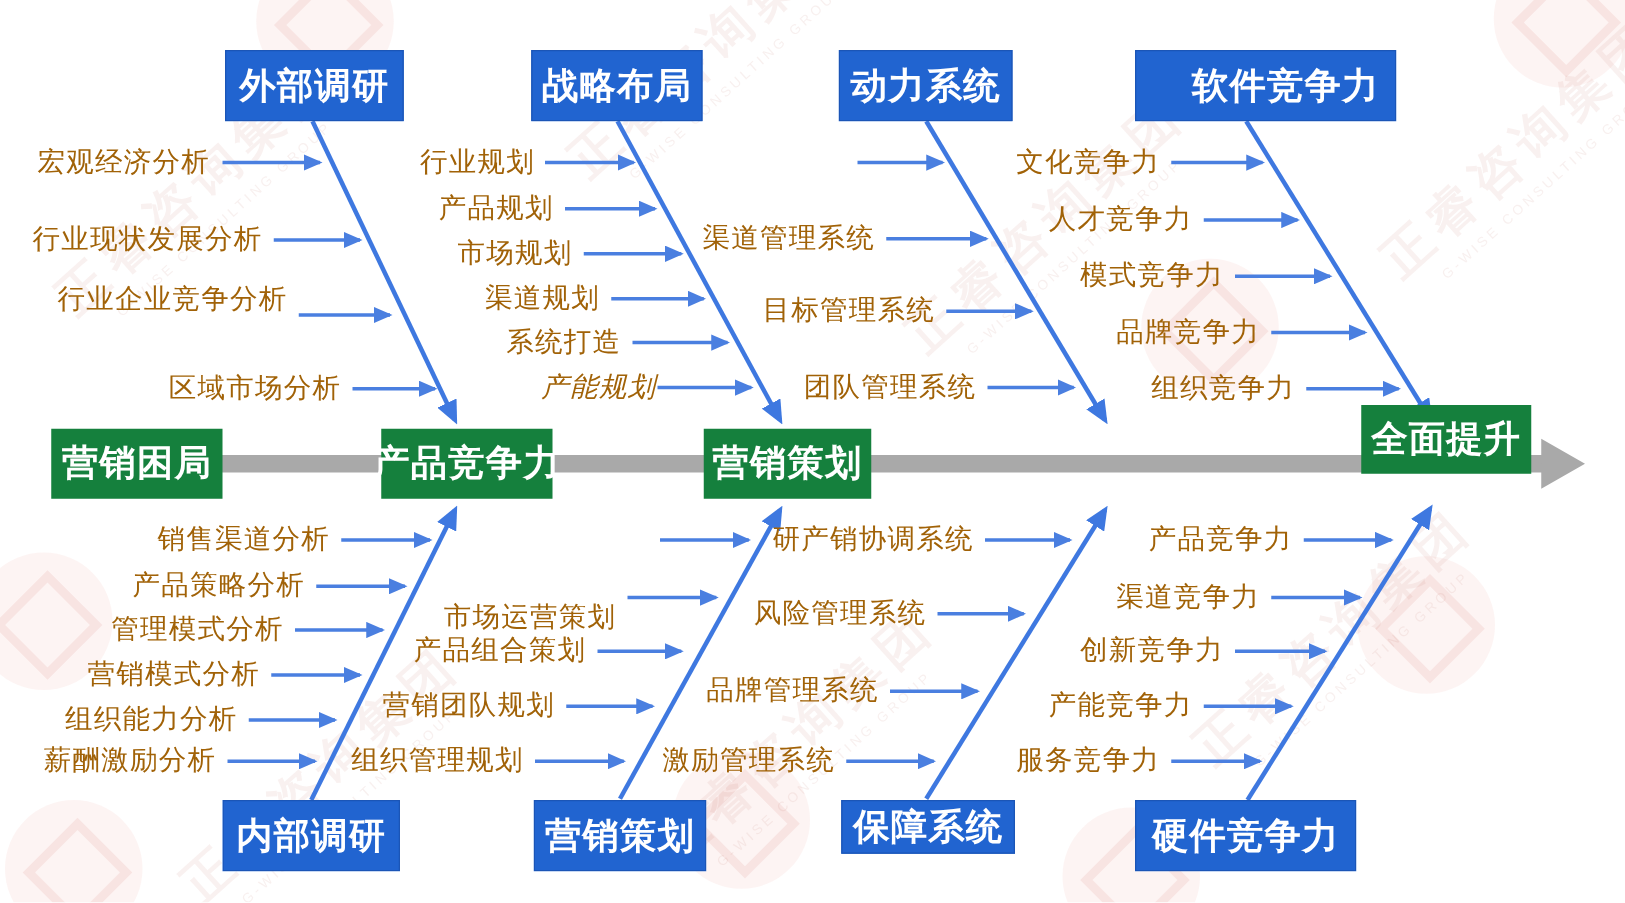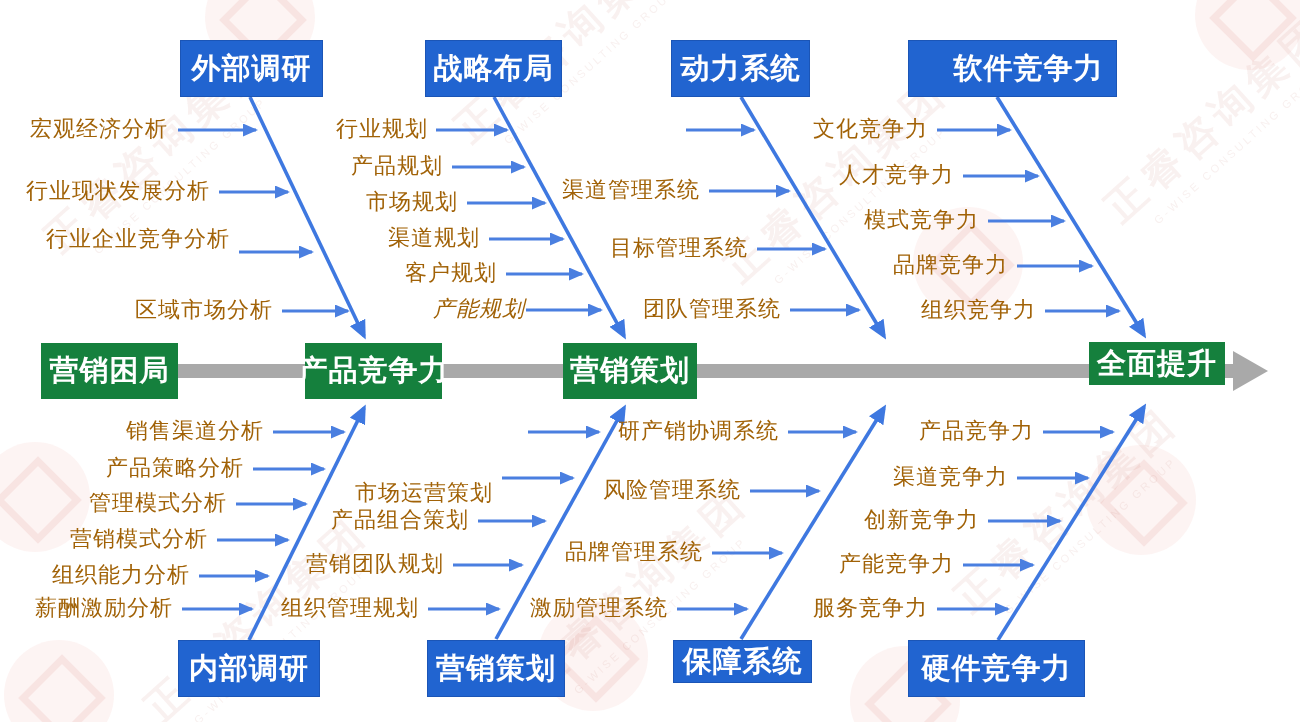--- a/index.html
+++ b/index.html
@@ -128,37 +128,37 @@
   </svg>
 
   <div class="box box-blue" style="left:180px;top:40px;width:143px;height:57px;">外部调研</div>
   <div class="box box-blue" style="left:425px;top:40px;width:137px;height:57px;">战略布局</div>
   <div class="box box-blue" style="left:671px;top:40px;width:139px;height:57px;">动力系统</div>
   <div class="box box-blue" style="left:908px;top:40px;width:177px;height:57px;padding-left:32px;">软件竞争力</div>
 
   <div class="box box-red" style="left:41px;top:343px;width:137px;height:56px;">营销困局</div>
   <div class="box box-red" style="left:305px;top:343px;width:137px;height:56px;">产品竞争力</div>
   <div class="box box-red" style="left:563px;top:343px;width:134px;height:56px;">营销策划</div>
-  <div class="box box-red" style="left:1089px;top:342px;width:136px;height:43px;">全面提升</div>
+  <div class="box box-red" style="left:1089px;top:324px;width:136px;height:55px;">全面提升</div>
 
   <div class="box box-blue" style="left:178px;top:640px;width:142px;height:57px;">内部调研</div>
   <div class="box box-blue" style="left:427px;top:640px;width:138px;height:57px;">营销策划</div>
   <div class="box box-blue" style="left:673px;top:640px;width:139px;height:43px;">保障系统</div>
   <div class="box box-blue" style="left:908px;top:640px;width:177px;height:57px;">硬件竞争力</div>
 
   <div class="item" style="right:1132px;top:130px;">宏观经济分析</div>
   <div class="item" style="right:1090px;top:192px;">行业现状发展分析</div>
   <div class="item" style="right:1070px;top:240px;">行业企业竞争分析</div>
   <div class="item" style="right:1027px;top:311px;">区域市场分析</div>
 
   <div class="item" style="right:872px;top:130px;">行业规划</div>
   <div class="item" style="right:857px;top:167px;">产品规划</div>
   <div class="item" style="right:842px;top:203px;">市场规划</div>
   <div class="item" style="right:820px;top:239px;">渠道规划</div>
-  <div class="item" style="right:803px;top:274px;">客户规划</div>
+  <div class="item" style="right:803px;top:274px;">系统打造</div>
   <div class="item" style="right:775px;top:310px;font-style:italic;">产能规划</div>
 
   <div class="item" style="right:600px;top:191px;">渠道管理系统</div>
   <div class="item" style="right:552px;top:249px;">目标管理系统</div>
   <div class="item" style="right:519px;top:310px;">团队管理系统</div>
 
   <div class="item" style="right:372px;top:130px;">文化竞争力</div>
   <div class="item" style="right:346px;top:176px;">人才竞争力</div>
   <div class="item" style="right:321px;top:221px;">模式竞争力</div>
   <div class="item" style="right:292px;top:266px;">品牌竞争力</div>

